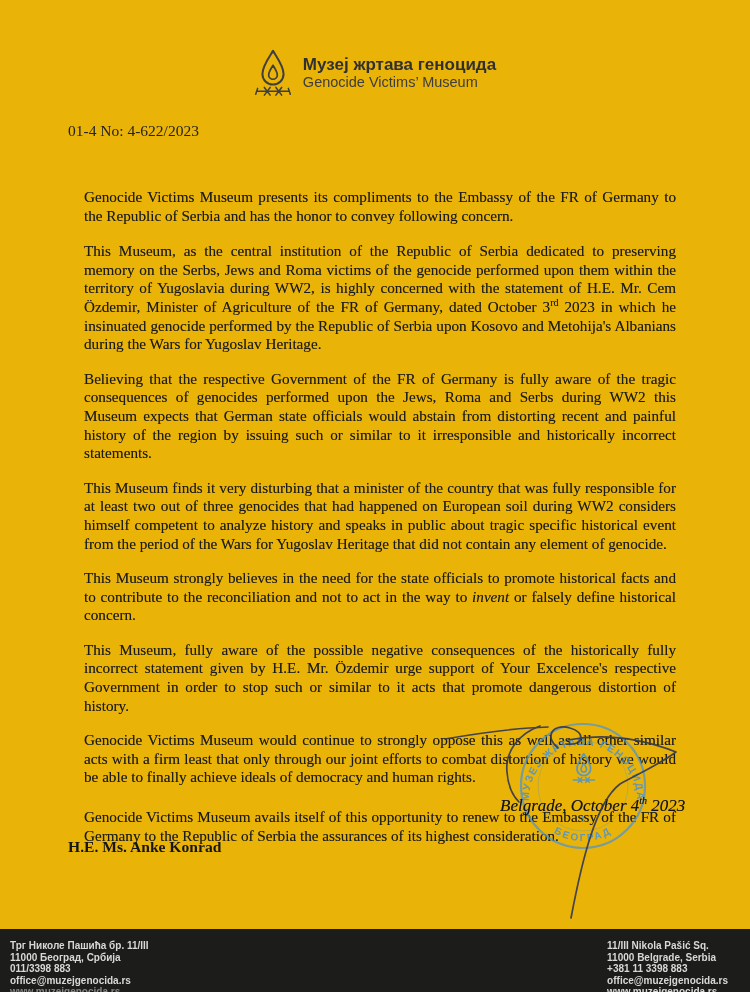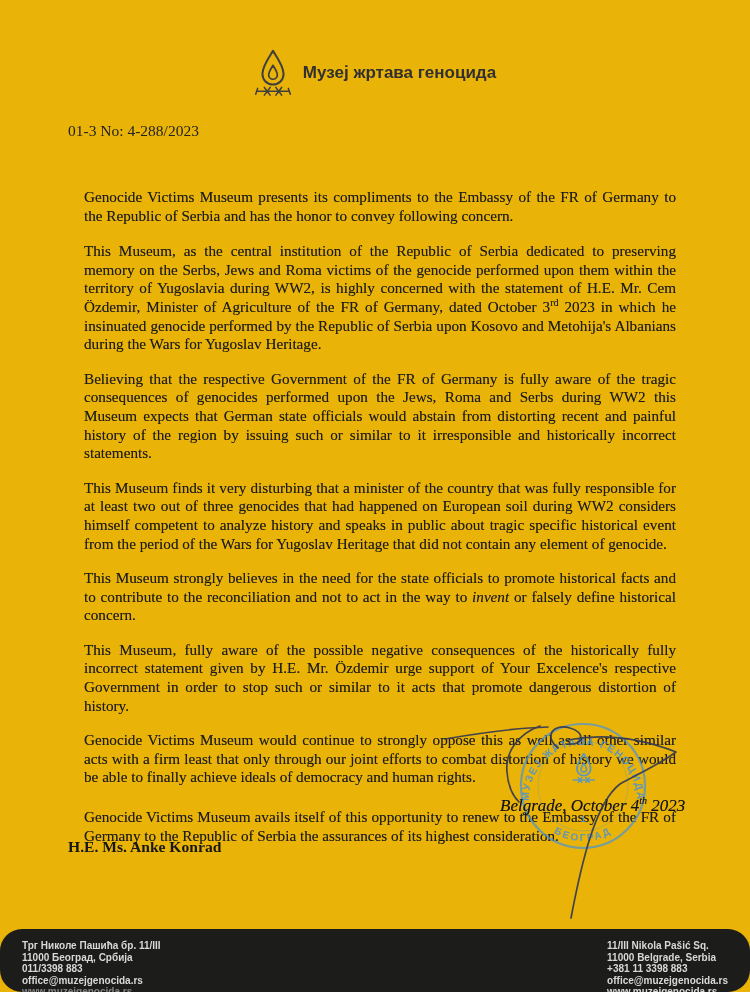--- a/index.html
+++ b/index.html
@@ -36,48 +36,49 @@
     position:absolute;left:500px;top:796px;width:210px;
     font-style:italic;font-size:17px;color:#14141c;white-space:nowrap;
     text-shadow:0 0 .4px rgba(10,10,25,.5);
   }
   .signature-svg{position:absolute;left:420px;top:690px;width:330px;height:240px;}
   
   .signee{position:absolute;left:68px;top:836px;font-weight:bold;font-size:15.6px;line-height:21px;color:#161616;}
   
   .footer{
     position:absolute;left:0;bottom:0;width:100%;height:63px;background:#1c1c1b;
-    box-sizing:border-box;padding:11px 22px 0 22px;overflow:hidden;
+    box-sizing:border-box;padding:11px 22px 0 10px;overflow:hidden;
     display:flex;justify-content:space-between;
     font-family:"Liberation Sans",sans-serif;font-size:10px;font-weight:bold;
-    line-height:11.5px;color:#d8d8d6;border-radius:22px;
+    line-height:11.5px;color:#d8d8d6;
   }
   .footer-col-left{text-align:left;}
   .footer-col-right{text-align:left;}
   .footer-line{white-space:nowrap;}
   .footer-line.faint{opacity:.55;}
 </style>
 </head>
 <body>
 
 <div class="page">
 
   <div class="letterhead">
     <svg class="logo-icon" viewBox="0 0 38 52" fill="none" stroke="#3f3f3f" stroke-width="2.1" stroke-linecap="round" stroke-linejoin="round">
       <path d="M19 3 C14 11 8 19 8 27 A11 11 0 0 0 30 27 C30 19 24 11 19 3 Z"></path>
       <path d="M19 18 C16.5 22 14.5 25 14.5 28 A4.5 4.5 0 0 0 23.5 28 C23.5 25 21.5 22 19 18 Z" stroke-width="1.8"></path>
       <path d="M2 45 H36 M3 42 L1 48 M35 42 L37 48" stroke-width="1.6"></path>
       <path d="M10 41 L16 49 M16 41 L10 49 M22 41 L28 49 M28 41 L22 49" stroke-width="1.6"></path>
     </svg>
     <div class="logo-text">
       <span class="logo-sr">Музеј жртава геноцида</span>
+      <span class="logo-en">Genocide Victims’ Museum</span>
     </div>
   </div>
 
-  <div class="refno">01-3 No: 4-288/2023</div>
+  <div class="refno">01-4 No: 4-622/2023</div>
 
   <div class="letter-body">
     <p class="para gap-after">Genocide Victims Museum presents its compliments to the Embassy of the FR of Germany to the Republic of Serbia and has the honor to convey following concern.</p>
     <p class="para"><span>This Museum, as the central institution of the Republic of Serbia dedicated to preserving memory on the Serbs, Jews and Roma victims of the genocide performed upon them within the territory of Yugoslavia during WW2, is highly concerned with the statement of H.E. Mr. Cem Özdemir, Minister of Agriculture of the FR of Germany, dated October 3</span><sup>rd</sup><span> 2023 in which he insinuated genocide performed by the Republic of Serbia upon Kosovo and Metohija's Albanians during the Wars for Yugoslav Heritage.</span></p>
     <p class="para">Believing that the respective Government of the FR of Germany is fully aware of the tragic consequences of genocides performed upon the Jews, Roma and Serbs during WW2 this Museum expects that German state officials would abstain from distorting recent and painful history of the region by issuing such or similar to it irresponsible and historically incorrect statements.</p>
     <p class="para">This Museum finds it very disturbing that a minister of the country that was fully responsible for at least two out of three genocides that had happened on European soil during WW2 considers himself competent to analyze history and speaks in public about tragic specific historical event from the period of the Wars for Yugoslav Heritage that did not contain any element of genocide.</p>
     <p class="para"><span>This Museum strongly believes in the need for the state officials to promote historical facts and to contribute to the reconciliation and not to act in the way to </span><span class="ital">invent</span><span> or falsely define historical concern.</span></p>
     <p class="para">This Museum, fully aware of the possible negative consequences of the historically fully incorrect statement given by H.E. Mr. Özdemir urge support of Your Excelence's respective Government in order to stop such or similar to it acts that promote dangerous distortion of history.</p>
     <p class="para">Genocide Victims Museum would continue to strongly oppose this as well as all other similar acts with a firm least that only through our joint efforts to combat distortion of history we would be able to finally achieve ideals of democracy and human rights.</p>
     <p class="para gap-before">Genocide Victims Museum avails itself of this opportunity to renew to the Embassy of the FR of Germany to the Republic of Serbia the assurances of its highest consideration.</p>

